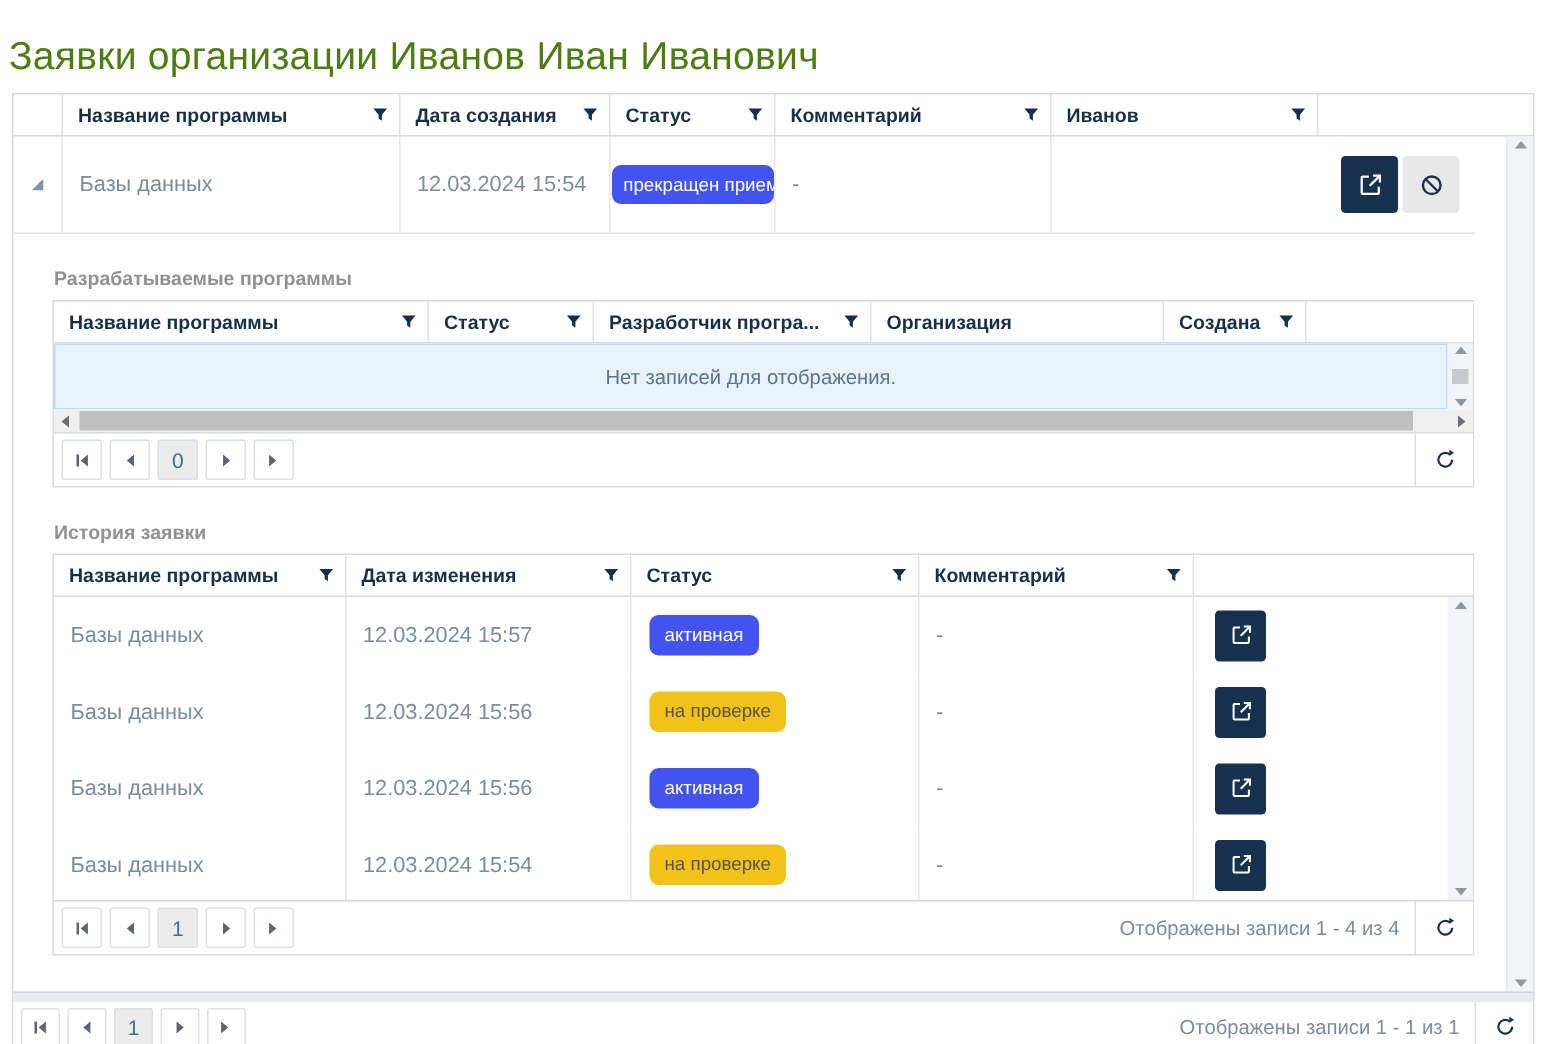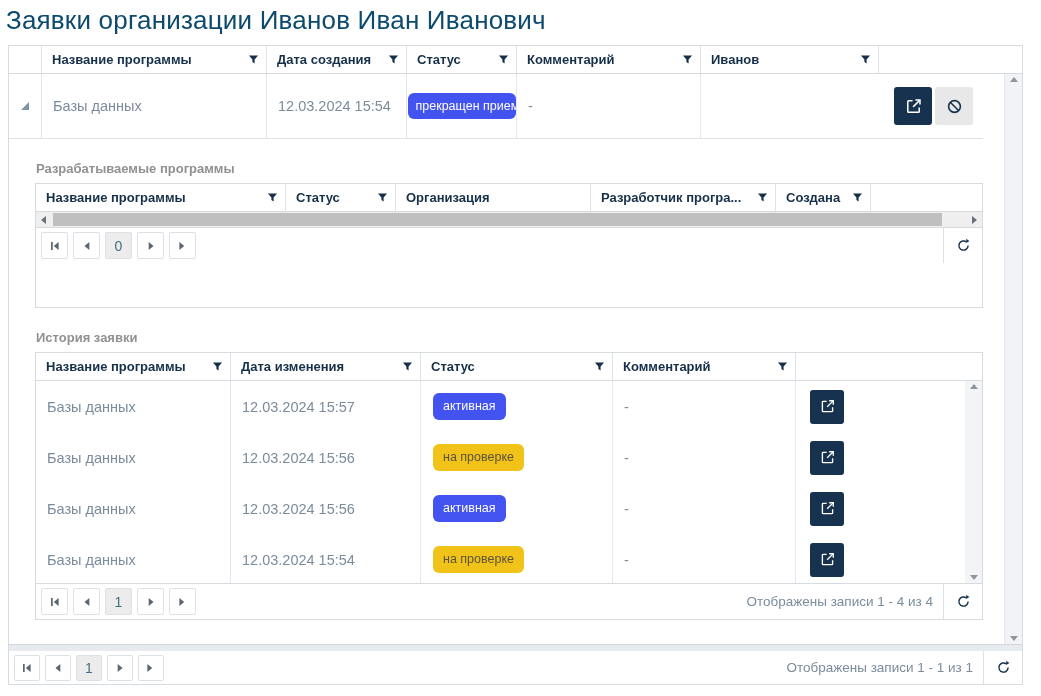--- a/index.html
+++ b/index.html
@@ -1,17 +1,17 @@
 <!DOCTYPE html>
 <html><head>
 <meta charset="utf-8">
 <style>
   html,body{margin:0;padding:0;background:#fff;}
   body{width:1041px;height:696px;overflow:hidden;font-family:"Liberation Sans",sans-serif;}
-  .page-title{margin:0;padding:5px 8px 9px 6px;font-size:26px;font-weight:400;letter-spacing:.2px;color:#0c4a6e;}
+  .page-title{margin:0;padding:22px 8px 9px 6px;font-size:26px;font-weight:400;letter-spacing:.2px;color:#4d7c0f;}
 
   .grid{margin-left:8px;width:1015px;height:640px;border:1px solid #d6dbe0;box-sizing:border-box;display:flex;flex-direction:column;background:#fff;}
 
   
   .hcell{box-sizing:border-box;border-right:1px solid #dde2e7;display:flex;align-items:center;justify-content:space-between;padding:0 7px 0 10px;font-size:13px;font-weight:700;color:#17304a;overflow:hidden;white-space:nowrap;}
   .hcell.last{border-right:none;}
   .cell{box-sizing:border-box;border-right:1px solid #e4e8ec;display:flex;align-items:center;padding:0 11px;font-size:14.5px;color:#7b8c9d;overflow:hidden;white-space:nowrap;}
   .cell.last{border-right:none;}
   .funnel{flex:none;margin-left:6px;cursor:pointer;display:flex;}
   .badge{display:inline-block;border-radius:6px;font-size:12.5px;line-height:1.35;padding:5px 10px;text-align:center;}
@@ -191,38 +191,46 @@
                 </span>
             </div>
             <div class="hcell pw-status">
               <span>Статус</span>
               <span class="funnel">
                   <svg width="11" height="11" viewBox="0 0 12 12">
                     <path d="M1 1.5h10L7.2 6v4.3L4.8 8.7V6z" fill="#17304a"></path>
                   </svg>
                 </span>
             </div>
+            <div class="hcell pw-dev">
+              <span>Разработчик програ...</span>
+              <span class="funnel">
+                  <svg width="11" height="11" viewBox="0 0 12 12">
+                    <path d="M1 1.5h10L7.2 6v4.3L4.8 8.7V6z" fill="#17304a"></path>
+                  </svg>
+                </span>
+            </div>
             <div class="hcell pw-org">
               <span>Организация</span>
             </div>
-            <div class="hcell pw-dev">
-              <span>Разработчик програ...</span>
-              <span class="funnel">
-                  <svg width="11" height="11" viewBox="0 0 12 12">
-                    <path d="M1 1.5h10L7.2 6v4.3L4.8 8.7V6z" fill="#17304a"></path>
-                  </svg>
-                </span>
-            </div>
             <div class="hcell pw-created">
               <span>Создана</span>
               <span class="funnel">
                   <svg width="11" height="11" viewBox="0 0 12 12">
                     <path d="M1 1.5h10L7.2 6v4.3L4.8 8.7V6z" fill="#17304a"></path>
                   </svg>
                 </span>
+            </div>
+          </div>
+          <div class="p-body">
+            <div class="empty-panel">Нет записей для отображения.</div>
+            <div class="p-vscroll">
+              <div class="sb-up"></div>
+              <div class="sb-thumb-v"></div>
+              <div class="sb-down"></div>
             </div>
           </div>
           <div class="hscroll">
             <div class="arrowbox">
                 <div class="sb-left"></div>
               </div>
             <div class="track">
                 <div class="thumb"></div>
               </div>
             <div class="arrowbox">

